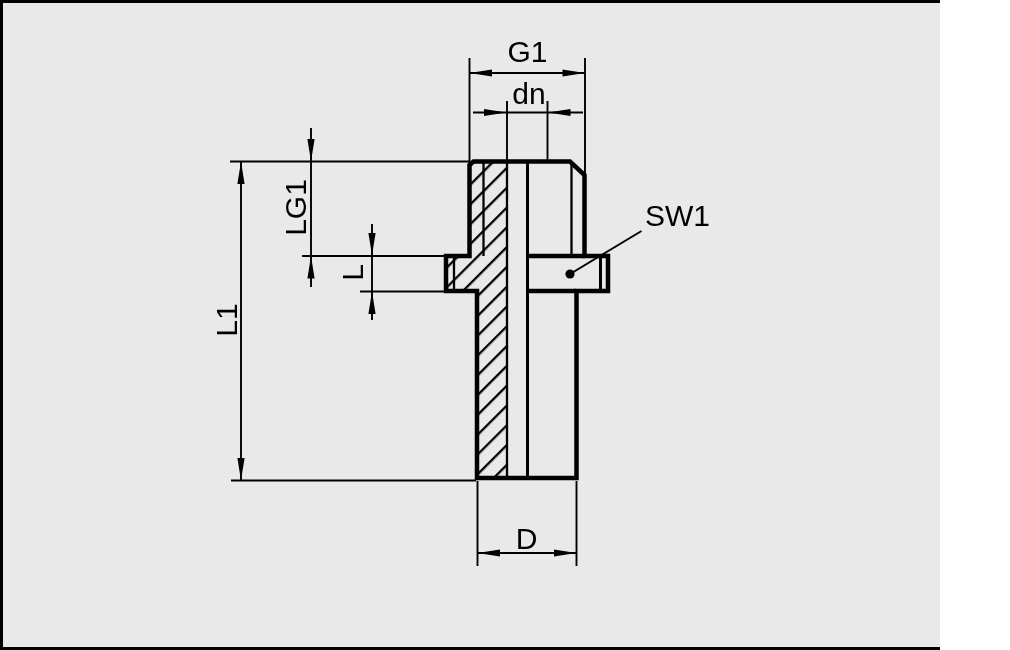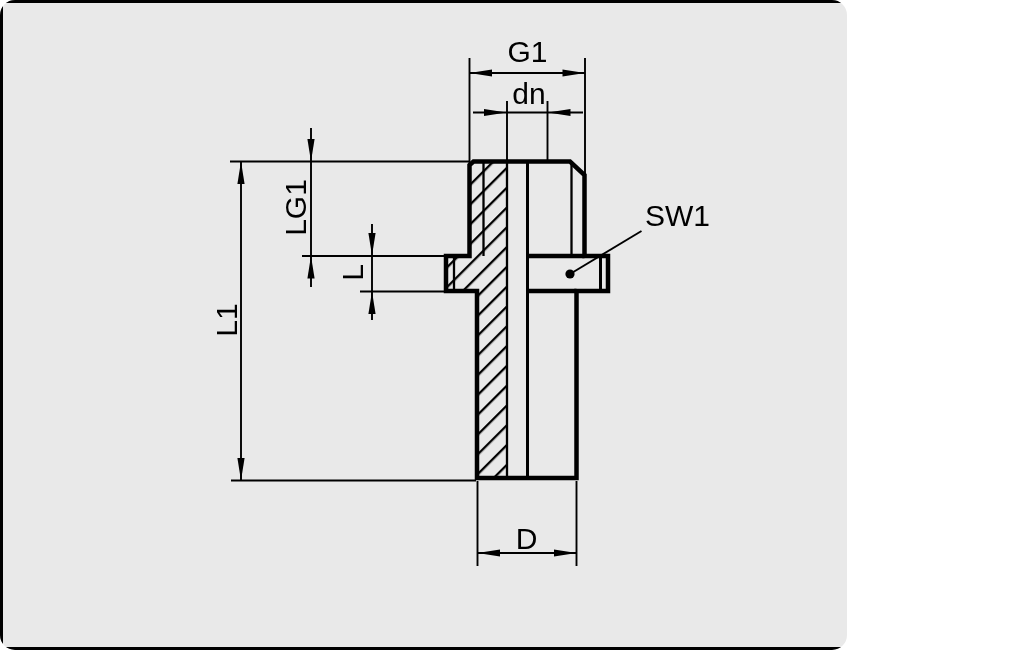--- a/index.html
+++ b/index.html
@@ -1,25 +1,24 @@
 <!DOCTYPE html>
 <html><head>
 <meta charset="utf-8">
 <style>
   html, body {
     margin: 0;
     padding: 0;
     background: #ffffff;
   }
   .canvas-wrap {
-    width: 847px;
+    width: 940px;
     height: 650px;
     position: relative;
     overflow: hidden;
-    border-radius: 15px;
   }
   svg {
     display: block;
   }
   .outline   { stroke: #000; fill: none; stroke-width: 4.5; stroke-linejoin: miter; }
   .thickline { stroke: #000; stroke-width: 4.5; }
   .medline   { stroke: #000; stroke-width: 3; }
   .thinline  { stroke: #000; stroke-width: 2.3; }
   .dimline   { stroke: #000; stroke-width: 1.9; fill: none; }
   .arrow     { fill: #000; stroke: none; }

